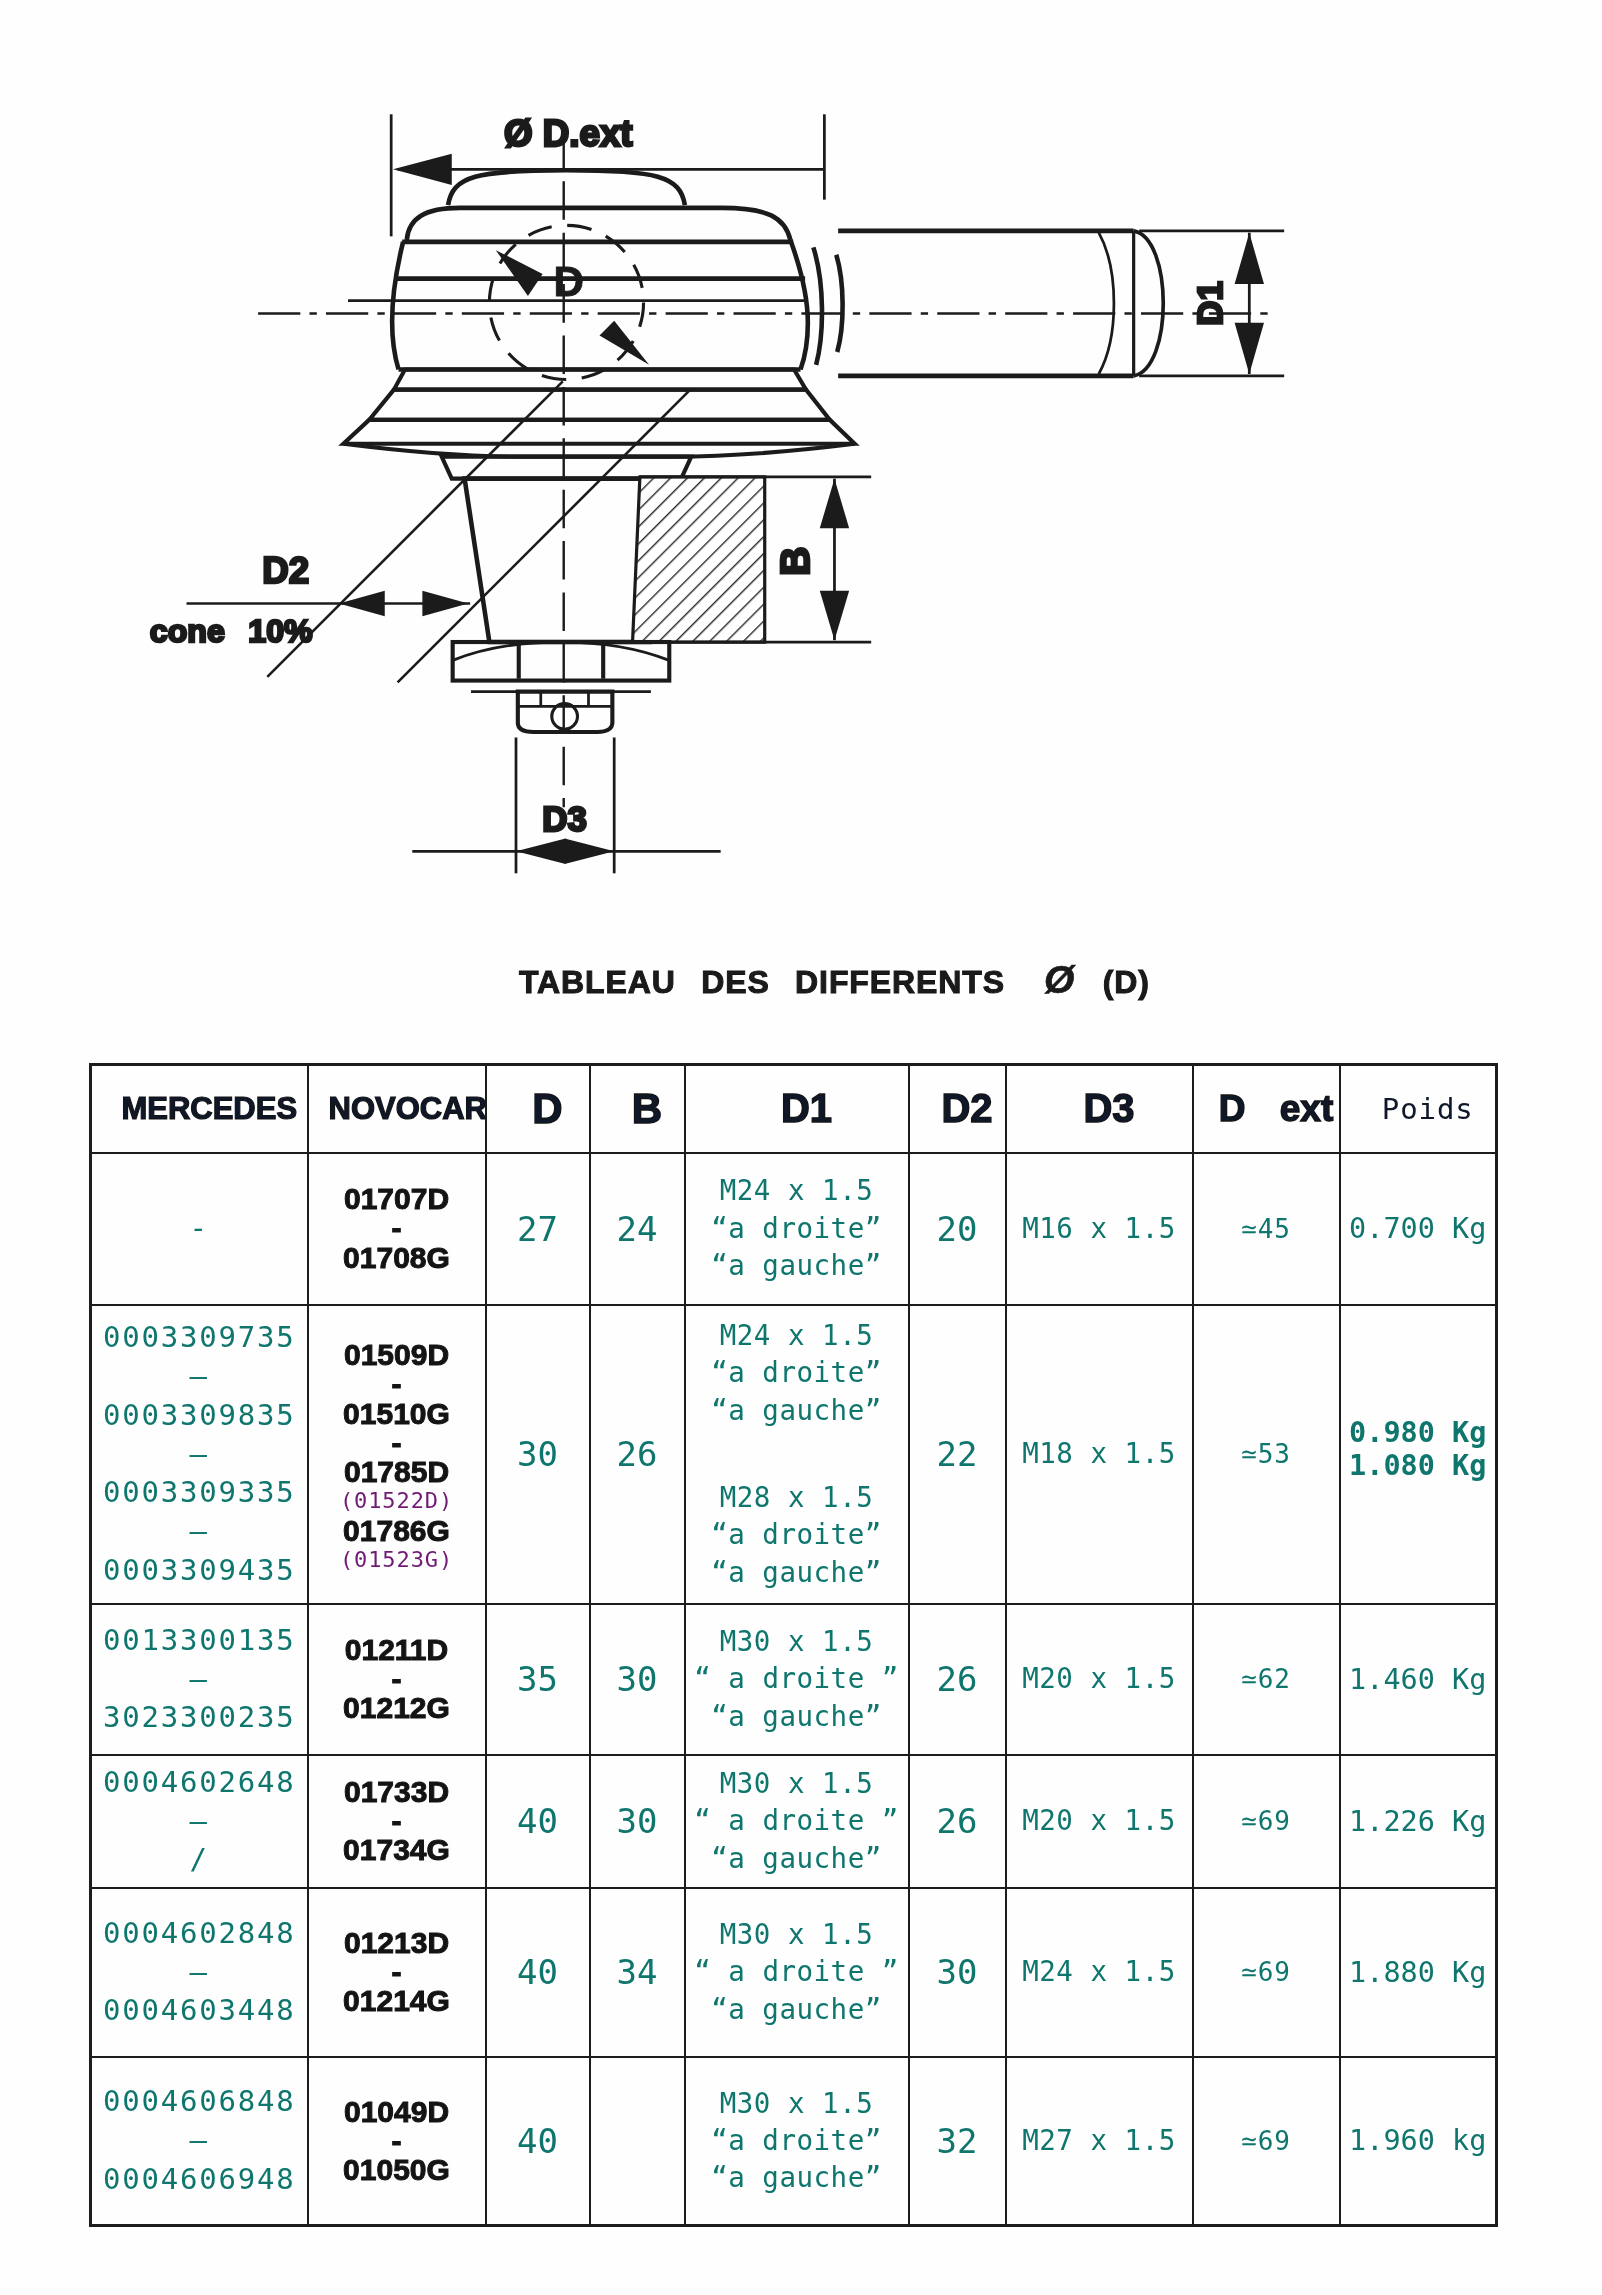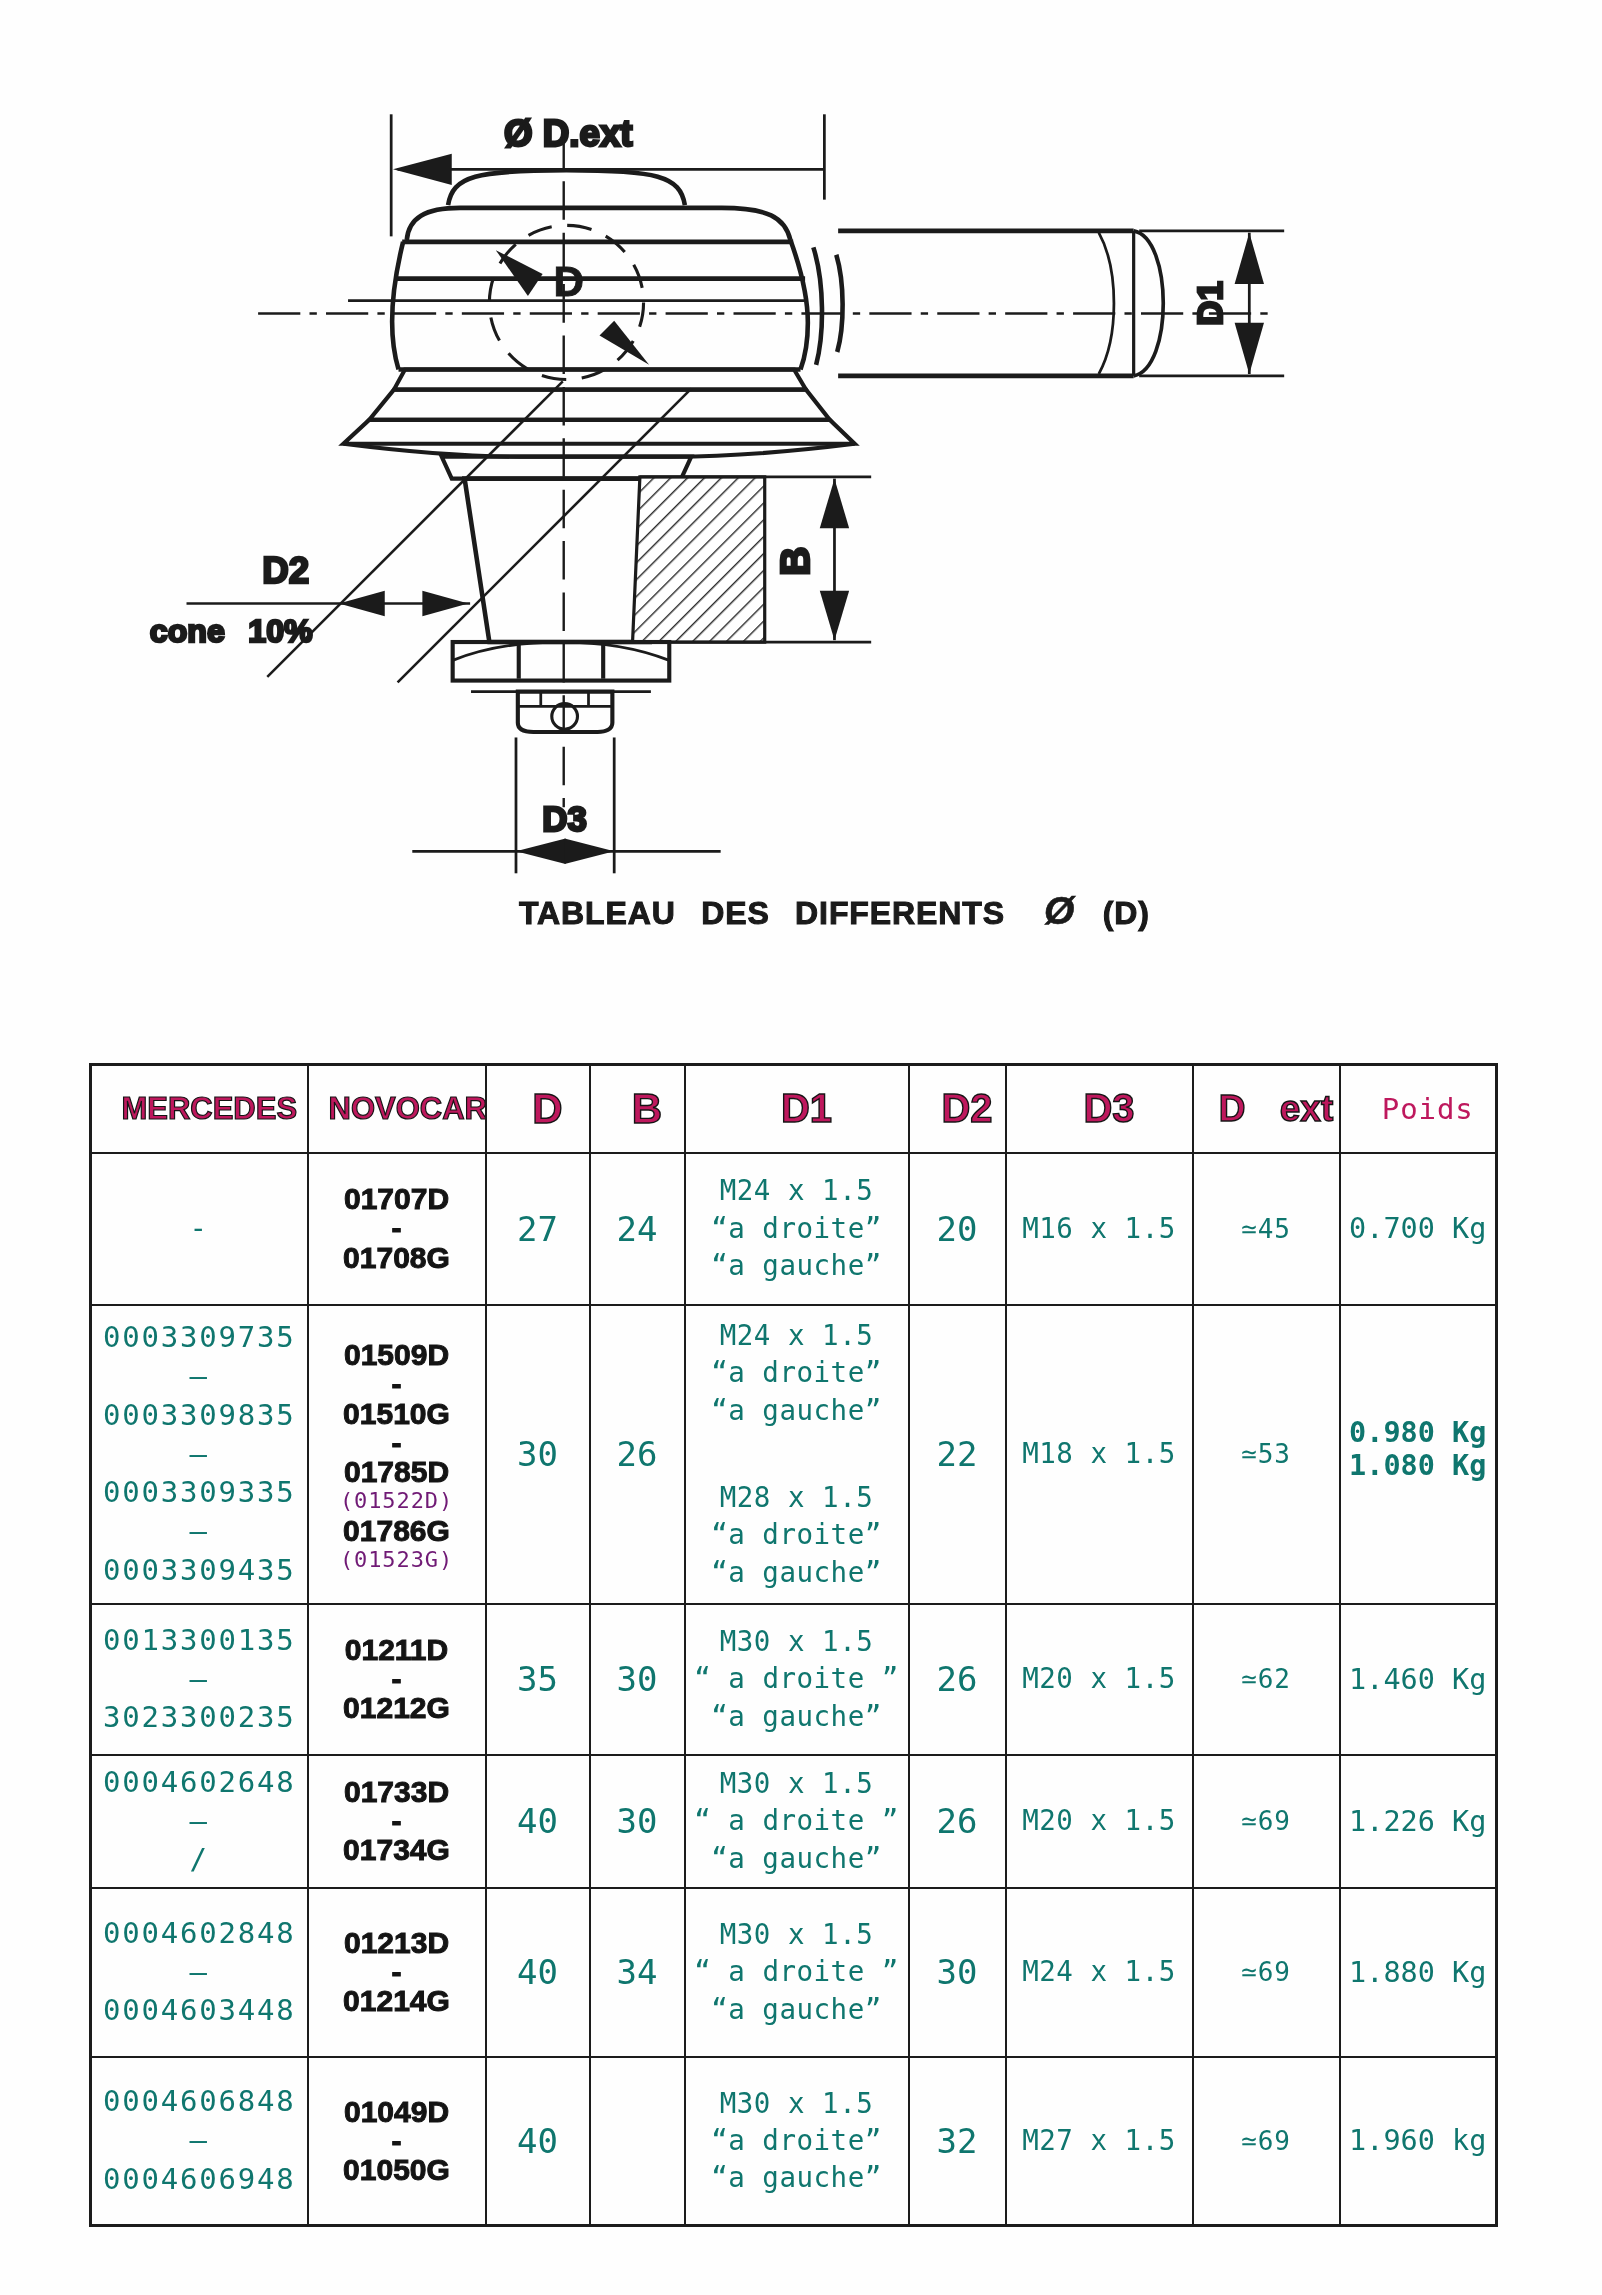--- a/index.html
+++ b/index.html
@@ -1,19 +1,19 @@
 <!DOCTYPE html>
 <html style="font-size:14.7px"><head>
 <meta charset="utf-8">
 <style>
   html,body{margin:0;padding:0;background:#e8e8e6;}
   .page{position:relative;width:1602px;height:2296px;background:#fefefe;overflow:hidden;
         font-family:"Liberation Sans",sans-serif;color:#1b1b1b;}
   .drawing{position:absolute;left:129px;top:73px;width:1332px;height:826px;}
-  .title{position:absolute;left:519px;top:889px;white-space:nowrap;
+  .title{position:absolute;left:519px;top:958px;white-space:nowrap;
          font-weight:bold;font-size:32px;letter-spacing:0.9px;word-spacing:15.6px;
          -webkit-text-stroke:1px #161616;}
   .title .sym{font-size:39px;font-style:italic;margin:0 27.5px 0 39px;-webkit-text-stroke:0.6px #161616;}
   table.t{position:absolute;left:89px;top:1063px;width:1406px;border-collapse:collapse;
           table-layout:fixed;border:3.7px solid #1c1c1c;}
   td,th{border:2.3px solid #1c1c1c;text-align:center;vertical-align:middle;padding:0;overflow:hidden;}
   thead tr{height:88px;}
   .mono{font-family:"DejaVu Sans Mono",monospace;font-weight:400;color:#0f766e;}
   .merc{font-size:29px;letter-spacing:1.8px;line-height:1.34;}
   .pn{font-family:"Liberation Sans",sans-serif;font-weight:bold;color:#141414;
@@ -22,21 +22,21 @@
   .pn-paren{font-family:"DejaVu Sans Mono",monospace;font-weight:400;-webkit-text-stroke:0;
             color:#701a75;font-size:22px;line-height:1.02;letter-spacing:0.9px;}
   .num{font-size:34px;}
   .d1{font-size:27.5px;line-height:1.36;letter-spacing:0.5px;}
   .d1block{margin:5.5px 0;}
   .gap2{display:flex;flex-direction:column;justify-content:center;gap:39px;height:100%;}
   .dext{font-size:26px;letter-spacing:0.9px;}
   .poids{font-size:28.5px;}
   .poids2{display:flex;flex-direction:column;justify-content:space-between;
           height:100%;box-sizing:border-box;padding:55px 0 66px 0;font-weight:bold;}
-  th{color:#be185d;padding-left:20px;}
+  th{color:#0f172a;padding-left:20px;}
   .hdr-name{font-size:31px;-webkit-text-stroke:1.2px #141414;}
   .hdr-big{font-size:42px;-webkit-text-stroke:1.4px #141414;}
   .hdr-dim{font-size:40px;-webkit-text-stroke:1.4px #141414;}
   .hdr-dext{font-size:37px;-webkit-text-stroke:1.4px #141414;word-spacing:24px;}
   .hdr-poids{font-family:"DejaVu Sans Mono",monospace;font-weight:400;font-size:29px;letter-spacing:0.9px;}
   svg text{font-family:"Liberation Sans",sans-serif;font-weight:bold;fill:#1b1b1b;}
 </style>
 </head>
 <body>
 

